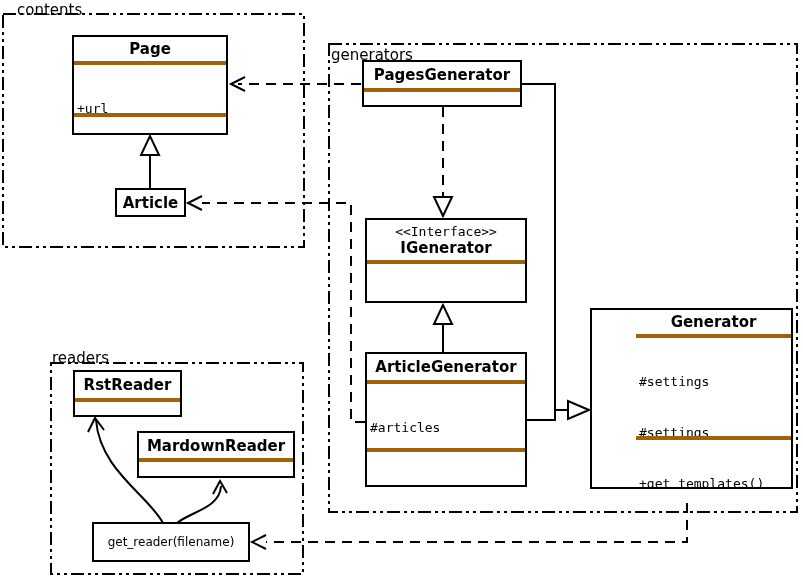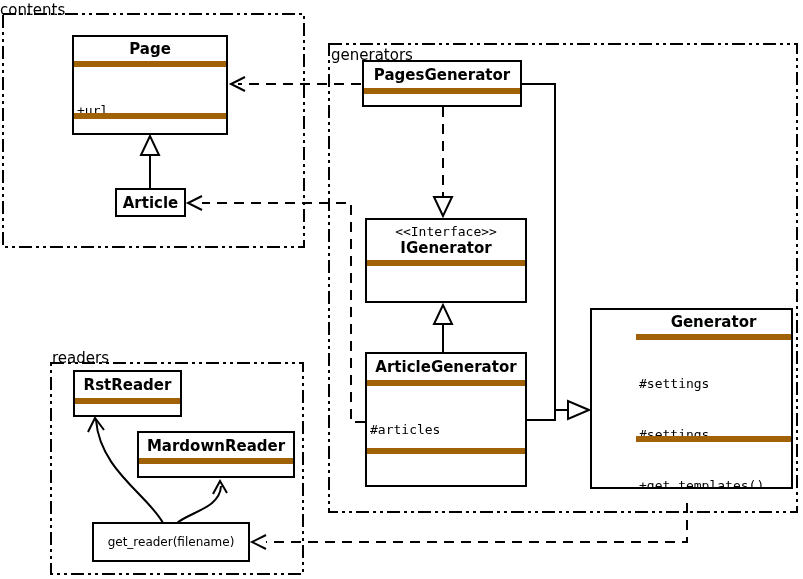--- a/index.html
+++ b/index.html
@@ -4,21 +4,21 @@
 <style>
   html,body{margin:0;padding:0;background:#ffffff;}
   .canvas{position:relative;width:803px;height:579px;background:#ffffff;color:#000;
           font-family:"DejaVu Sans",sans-serif;overflow:hidden;}
   svg.layer{position:absolute;left:0;top:0;}
   .pkg-label{position:absolute;font-size:15px;line-height:16px;white-space:nowrap;}
   .class-box{position:absolute;background:#ffffff;border:2px solid #000;box-sizing:border-box;
              display:flex;flex-direction:column;}
   .c-title{font-weight:bold;font-size:15px;display:flex;flex-direction:column;align-items:center;
            justify-content:center;box-sizing:border-box;white-space:nowrap;overflow:hidden;}
-  .c-comp{border-top:6px solid #a16207;box-sizing:border-box;overflow:hidden;}
+  .c-comp{border-top:4px solid #a16207;box-sizing:border-box;overflow:hidden;}
   .c-members{font-family:"DejaVu Sans Mono",monospace;font-size:13px;line-height:17px;
              padding:1px 3px 0 3px;white-space:pre;}
   .stereotype{font-family:"DejaVu Sans Mono",monospace;font-weight:normal;font-size:13px;line-height:15px;}
   .node-label{font-size:12px;display:flex;align-items:center;justify-content:center;height:100%;}
   .conn{stroke:#000;stroke-width:2;fill:none;}
   .dash{stroke-dasharray:10 7;}
   .pkg{stroke:#000;stroke-width:2;fill:none;stroke-dasharray:13 4 3 4 3 4;}
   .tri{fill:#ffffff;stroke:#000;stroke-width:2;}
 </style>
 </head>
@@ -55,21 +55,21 @@
     <path class="conn dash" d="M687,503 V542 H266"></path>
     <polyline class="conn" points="266,535 252,542 266,549"></polyline>
 
     <path class="conn" d="M163,523 C148,495 100,470 96,420"></path>
     <polyline class="conn" points="88,432 95,418 104,430"></polyline>
 
     <path class="conn" d="M177,523 C190,512 220,508 221,486"></path>
     <polyline class="conn" points="213,494 220,481 227,493"></polyline>
   </svg>
 
-  <div class="pkg-label" style="left:0;top:2px;">contents</div>
+  <div class="pkg-label" style="left:17px;top:2px;">contents</div>
   <div class="pkg-label" style="left:331px;top:47px;">generators</div>
   <div class="pkg-label" style="left:52px;top:350px;">readers</div>
 
   <div class="class-box" style="left:72px;top:35px;width:156px;height:100px;">
     <div class="c-title" style="height:24px;">Page</div>
     <div class="c-comp c-members" style="height:52px;">
       <div>+url</div>
       
       
     </div>

